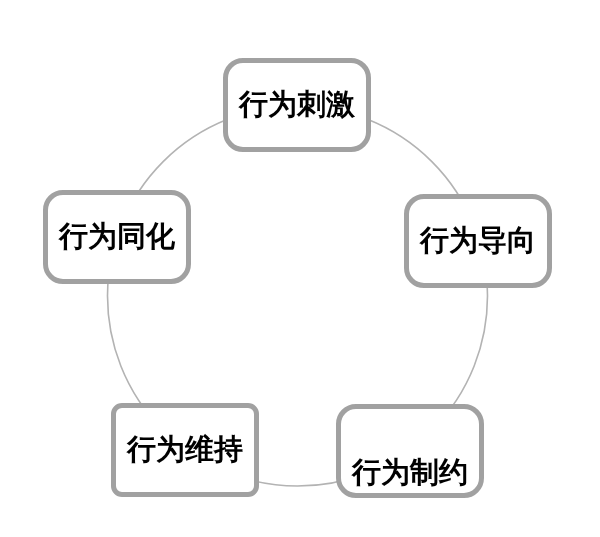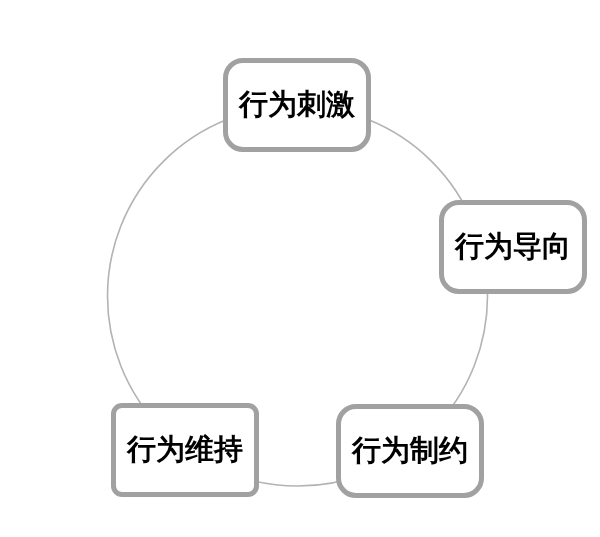--- a/index.html
+++ b/index.html
@@ -34,22 +34,22 @@
     display: flex;
     align-items: center;
     justify-content: center;
     font-size: 29px;
     font-weight: bold;
     color: var(--text-color, #000000);
     letter-spacing: 0px;
     white-space: nowrap;
   }
   .node-top          { left: 223px; top: 58px;  }
-  .node-right        { left: 404px; top: 200px; margin-left: 35px; }
-  .node-bottom-right { left: 336px; top: 404px; }
+  .node-right        { left: 404px; top: 194px; }
+  .node-bottom-right { left: 336px; top: 404px; align-items: flex-end; }
   .node-bottom-left  { left: 111px; top: 403px; border-radius: 11px; }
   .node-left         { left: 43px;  top: 190px; }
 </style>
 </head>
 <body>
 
 <div class="canvas">
 
   <svg class="cycle-svg" viewBox="0 0 600 537" xmlns="http://www.w3.org/2000/svg" aria-hidden="true">
     <circle cx="297.5" cy="296" r="190" fill="none" stroke="#b3b3b3" stroke-width="1.6"></circle>
@@ -64,14 +64,17 @@
   </div>
 
   <div class="node node-bottom-right">
     <span>行为制约</span>
   </div>
 
   <div class="node node-bottom-left">
     <span>行为维持</span>
   </div>
 
+  <div class="node node-left">
+    <span>行为同化</span>
+  </div>
 
 </div>
 
 </body></html>

